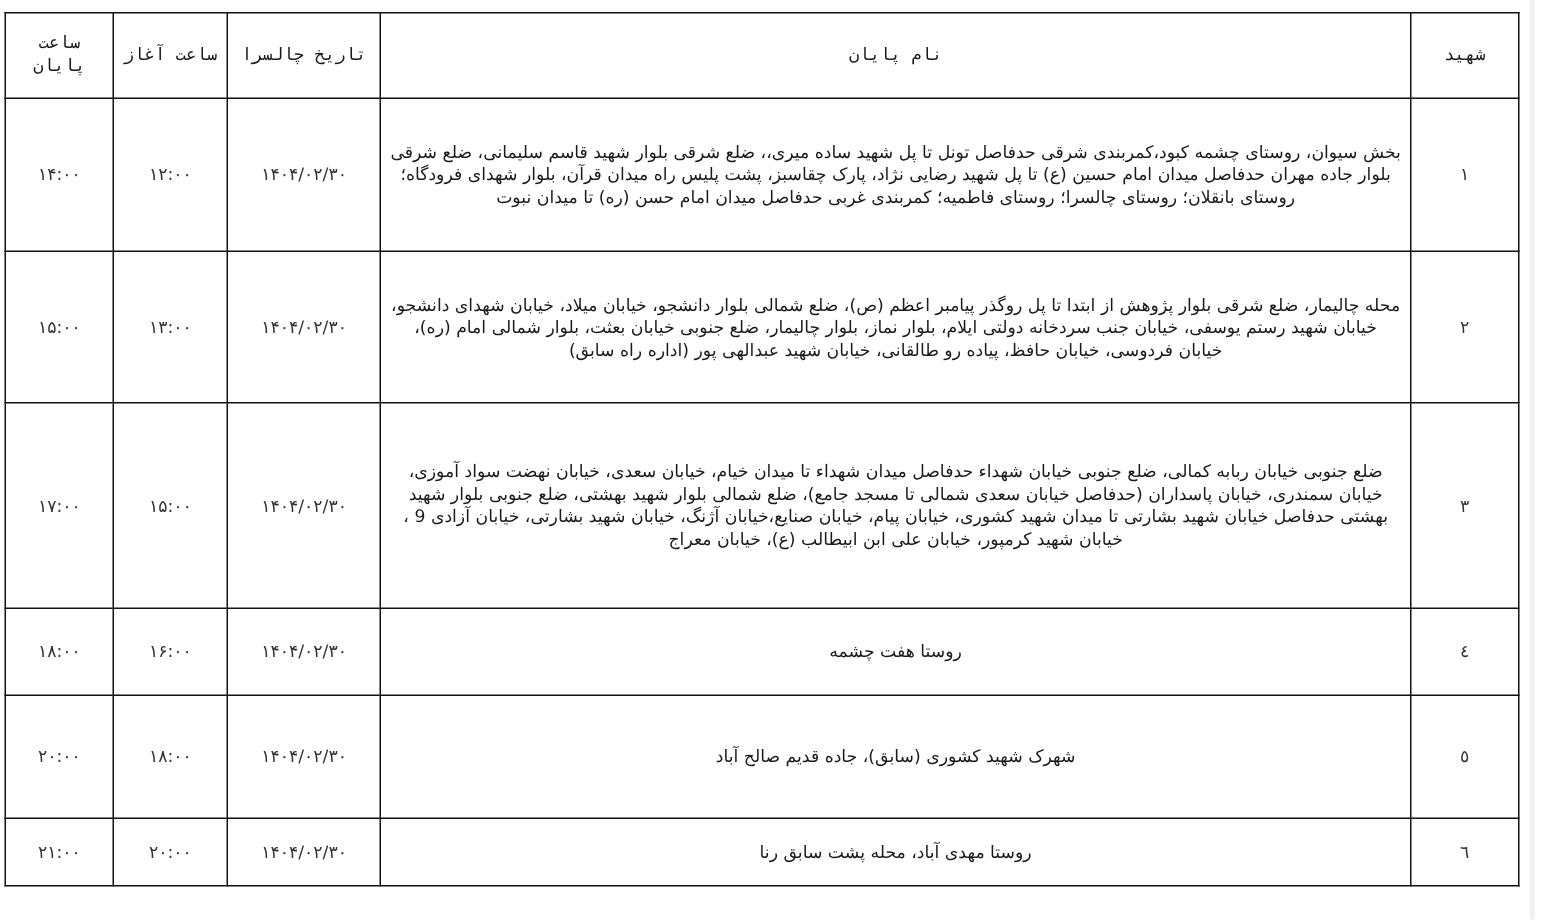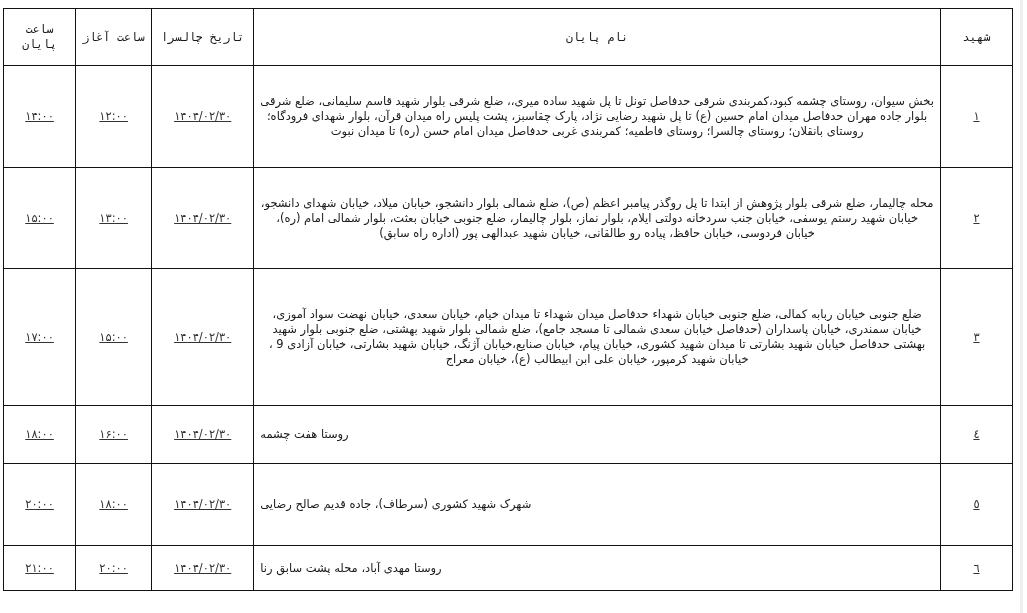--- a/index.html
+++ b/index.html
@@ -6,27 +6,27 @@
   body { width: 1027px; height: 613px; position: relative; overflow: hidden;
          font-family: "DejaVu Sans", sans-serif; color: #1a1a1a; }
   .sideline { position: absolute; left: 1020px; top: 0; width: 3px; height: 613px; background: #f0f0f0; }
   table.restrict { position: absolute; left: 3px; top: 8px; width: 1010px;
     border-collapse: collapse; direction: rtl; table-layout: fixed; }
   table.restrict td, table.restrict th {
     border: 1.5px solid #111; text-align: center; vertical-align: middle;
     font-weight: normal; font-size: 11.5px; line-height: 15px; padding: 0 6px; }
   th { height: 56px; font-family: Liberation Mono, monospace; }
   td.area { text-align: right; padding: 0 4px 0 8px; }
-  td.area.center { text-align: left; }
+  td.area.center { text-align: center; }
   .col-idx { width: 72px; }
   .col-area { width: 686px; }
   .col-date { width: 102px; }
   .col-start { width: 76px; }
   .col-end { width: 72px; }
-  .num { font-size: 11px; color: #333; text-decoration: underline; }
+  .num { font-size: 11px; color: #333; }
 </style>
 </head>
 <body>
 
 <div class="sideline"></div>
 
 <table class="restrict">
   <colgroup>
     <col class="col-idx">
       <col class="col-area">
@@ -67,21 +67,21 @@
     </tr>
     <tr style="height:58px">
       <td class="num">٤</td>
       <td class="area center">روستا هفت چشمه</td>
       <td class="num">۱۴۰۴/۰۲/۳۰</td>
       <td class="num">۱۶:۰۰</td>
       <td class="num">۱۸:۰۰</td>
     </tr>
     <tr style="height:82px">
       <td class="num">٥</td>
-      <td class="area center">شهرک شهید کشوری (سرطاف)، جاده قدیم صالح رضایی</td>
+      <td class="area center">شهرک شهید کشوری (سابق)، جاده قدیم صالح آباد</td>
       <td class="num">۱۴۰۴/۰۲/۳۰</td>
       <td class="num">۱۸:۰۰</td>
       <td class="num">۲۰:۰۰</td>
     </tr>
     <tr style="height:45px">
       <td class="num">٦</td>
       <td class="area center">روستا مهدی آباد، محله پشت سابق رنا</td>
       <td class="num">۱۴۰۴/۰۲/۳۰</td>
       <td class="num">۲۰:۰۰</td>
       <td class="num">۲۱:۰۰</td>

